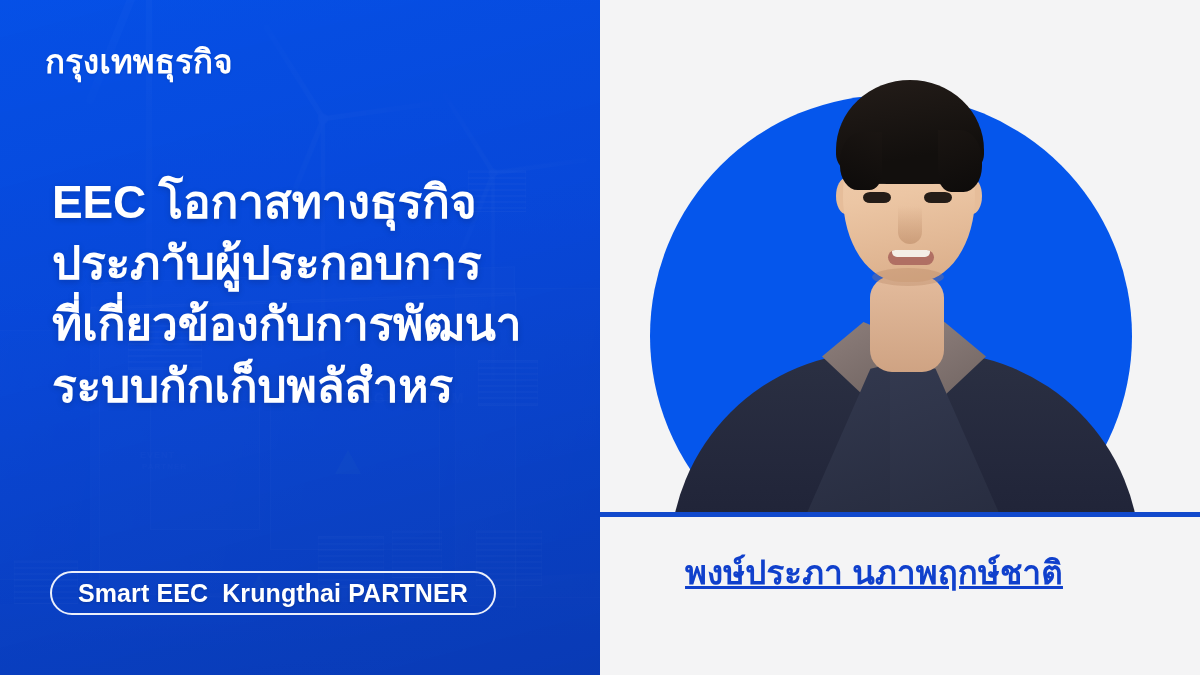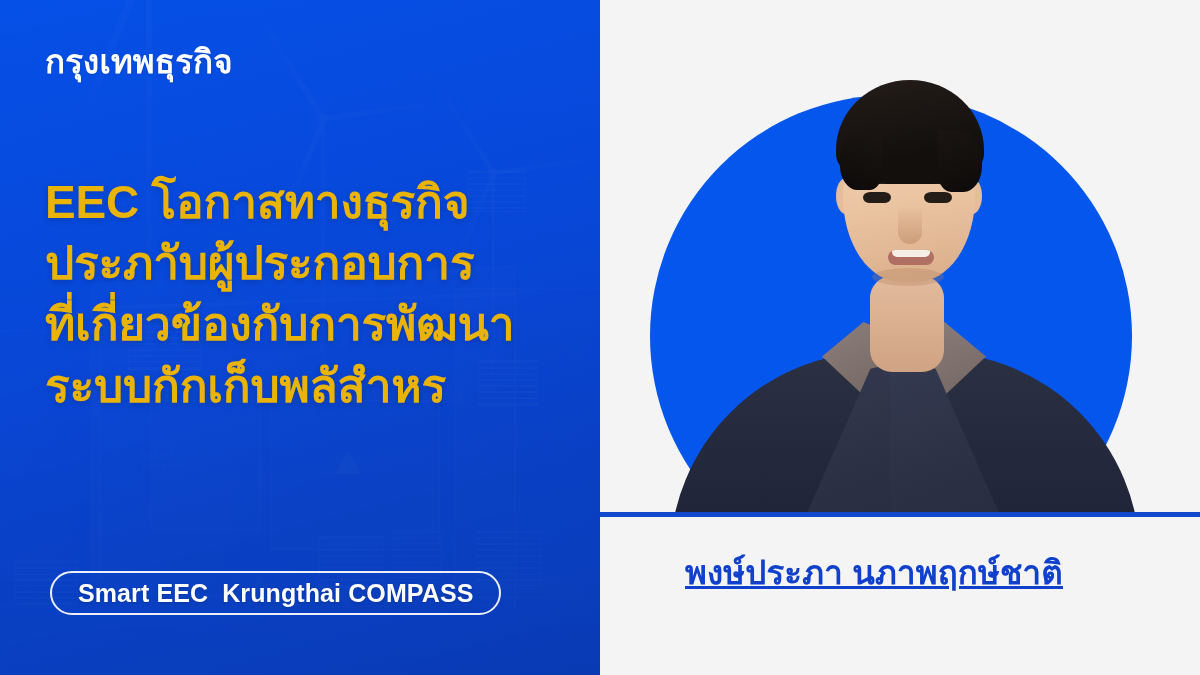--- a/index.html
+++ b/index.html
@@ -142,22 +142,22 @@
   .brand-logo {
     color:#ffffff;
     font-size:33px;
     font-weight:700;
     letter-spacing:.2px;
     line-height:1.1;
     text-shadow:0 1px 3px rgba(0,0,0,.12);
   }
   .headline {
     position:absolute;
-    left:45px; top:172px; width:545px;
-    color:#eab308;
+    left:52px; top:172px; width:545px;
+    color:#ffffff;
     font-size:46px;
     font-weight:700;
     line-height:1.33;
     letter-spacing:-.2px;
     text-shadow:0 2px 6px rgba(0,0,0,.18);
   }
   .headline .hl-line{ display:block; white-space:nowrap; }
   .pill {
     position:absolute;
     left:50px; top:571px;
@@ -376,21 +376,21 @@
       <div class="brand-logo">กรุงเทพธุรกิจ</div>
     </div>
 
     <div class="headline">
       <span class="hl-line">EEC โอกาสทางธุรกิจ</span>
       <span class="hl-line">ประภาับผู้ประกอบการ</span>
       <span class="hl-line">ที่เกี่ยวข้องกับการพัฒนา</span>
       <span class="hl-line">ระบบกักเก็บพลัสำหร</span>
     </div>
 
-    <div class="pill">Smart EEC  Krungthai COMPASS</div>
+    <div class="pill">Smart EEC  Krungthai PARTNER</div>
   </div>
 
   <div class="right-panel">
 
     <div class="photo-area">
       <div class="circle-bg"></div>
 
       <div class="person">
         <div class="shoulders"></div>
         <div class="shirt"></div>

